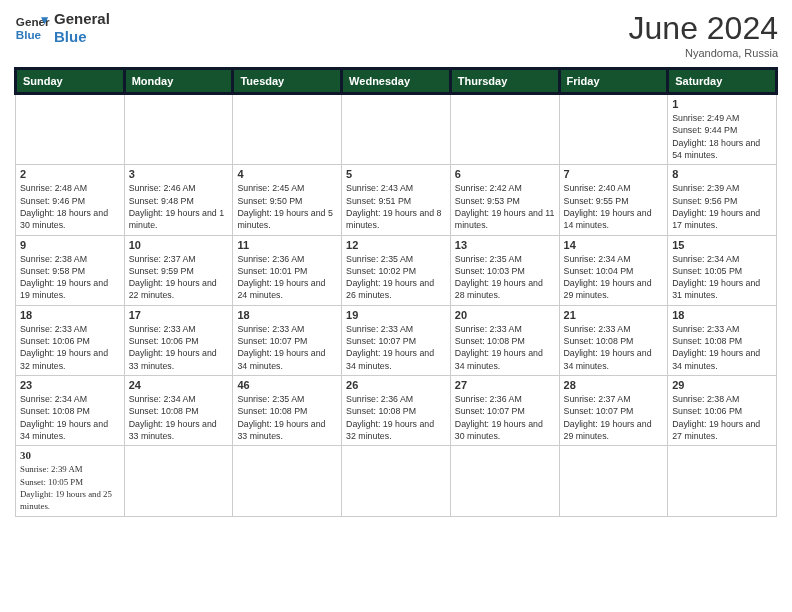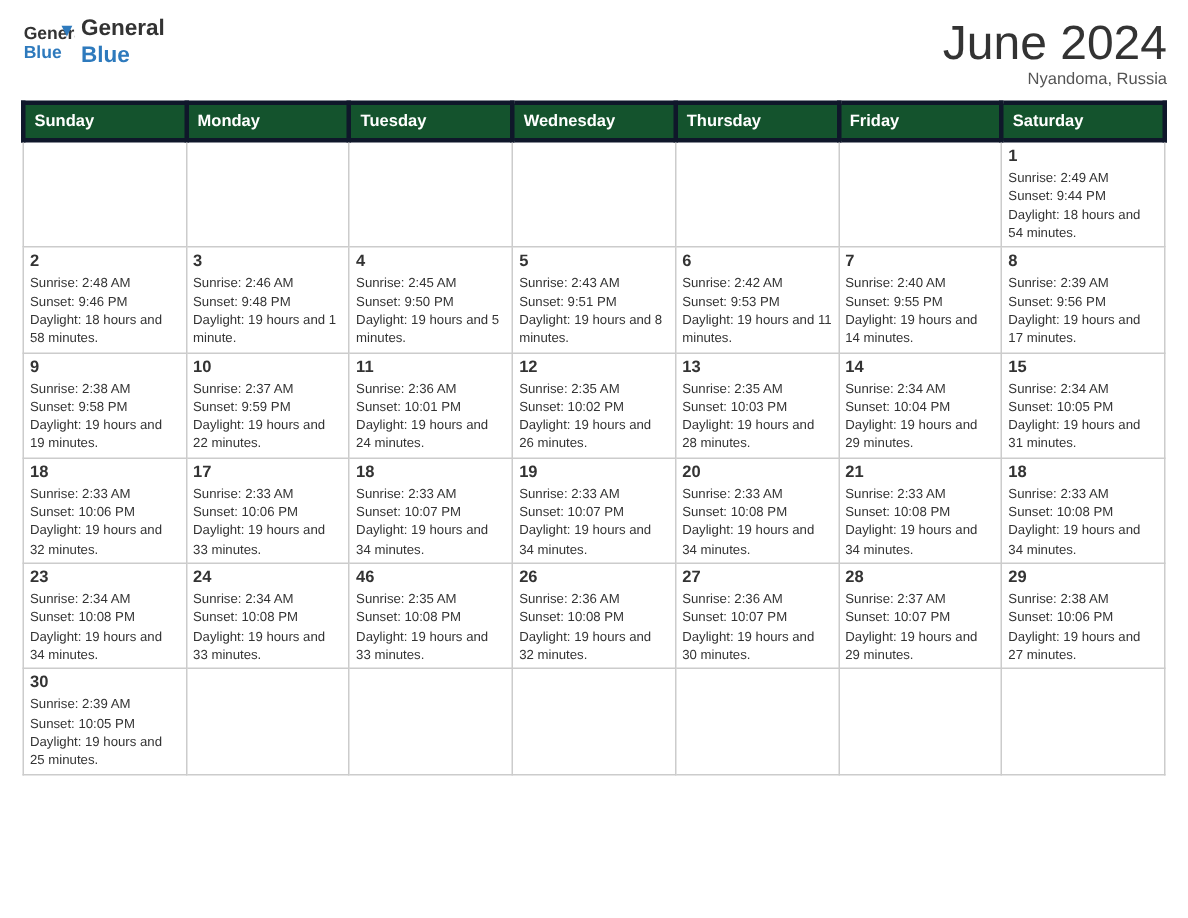--- a/index.html
+++ b/index.html
@@ -22,21 +22,21 @@
     
     .calendar td { border: 1px solid #ccc; vertical-align: top; padding: 3px 4px; width: 14.28%; background: #fff; }
     
     .day-num { font-size: 11px; font-weight: bold; color: #333; display: block; margin-bottom: 2px; }
     
     .day-info { color: #333; font-size: 8.8px; line-height: 1.4; }
     
     .empty-cell { background: #f5f5f5; }
     
     .week-row td { height: 68px; }
-    .last-row td { height: 60px; }
+    .last-row td { height: 60px; font-family: Liberation Serif, serif; }
   </style>
 </head>
 <body>
 
 <div class="page">
   <div class="header">
     <div class="logo">
       <svg class="logo-icon" viewBox="0 0 40 40" xmlns="http://www.w3.org/2000/svg">
         <text x="2" y="18" font-size="13" font-weight="bold" fill="#333" font-family="Arial">General</text>
         <text x="2" y="32" font-size="13" font-weight="bold" fill="#2e7abd" font-family="Arial">Blue</text>
@@ -80,21 +80,21 @@
             <span>Sunrise: <span>2:49 AM</span></span><br>
             <span>Sunset: <span>9:44 PM</span></span><br>
             <span>Daylight: <span>18 hours and 54 minutes.</span></span>
           </div>
         </td>
       </tr>
 
       <tr class="week-row">
         <td>
           <span class="day-num">2</span>
-          <div class="day-info">Sunrise: <span>2:48 AM</span><br>Sunset: <span>9:46 PM</span><br>Daylight: <span>18 hours and 58 minutes.</span></div>
+          <div class="day-info">Sunrise: <span>2:48 AM</span><br>Sunset: <span>9:46 PM</span><br>Daylight: <span>18 hours and 30 minutes.</span></div>
         </td>
         <td>
           <span class="day-num">3</span>
           <div class="day-info">Sunrise: <span>2:46 AM</span><br>Sunset: <span>9:48 PM</span><br>Daylight: <span>19 hours and 1 minute.</span></div>
         </td>
         <td>
           <span class="day-num">4</span>
           <div class="day-info">Sunrise: <span>2:45 AM</span><br>Sunset: <span>9:50 PM</span><br>Daylight: <span>19 hours and 5 minutes.</span></div>
         </td>
         <td>

